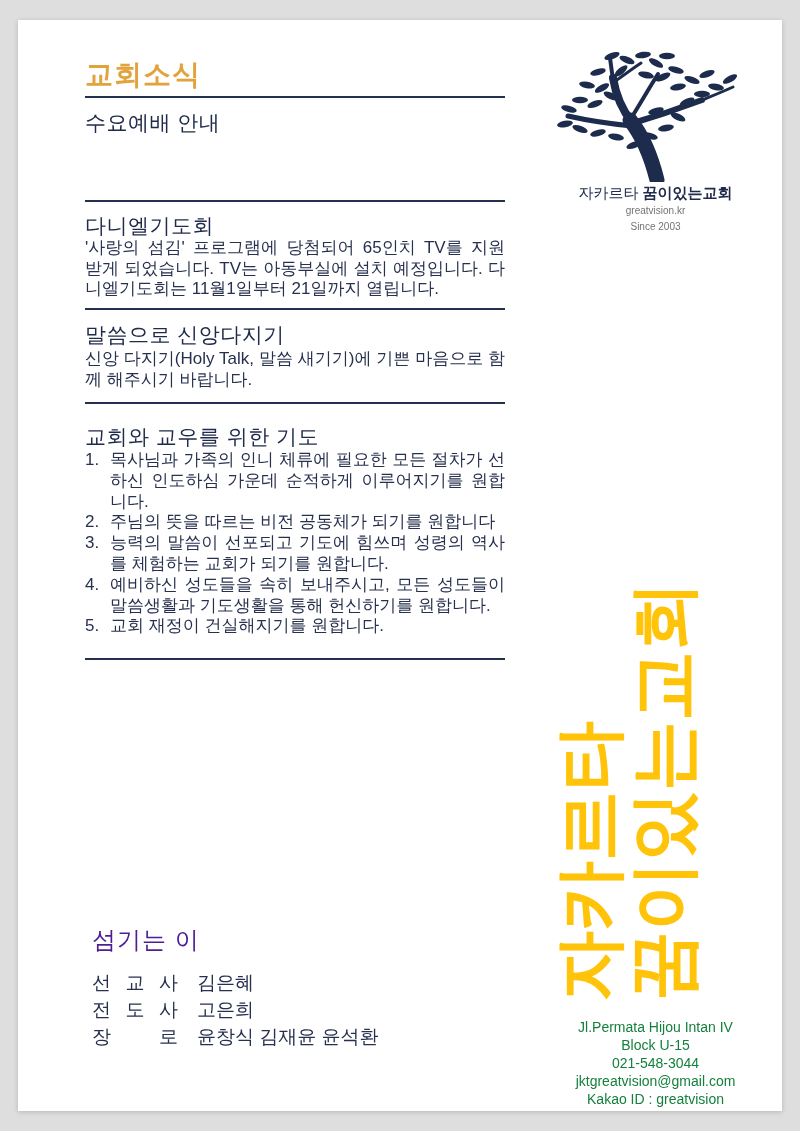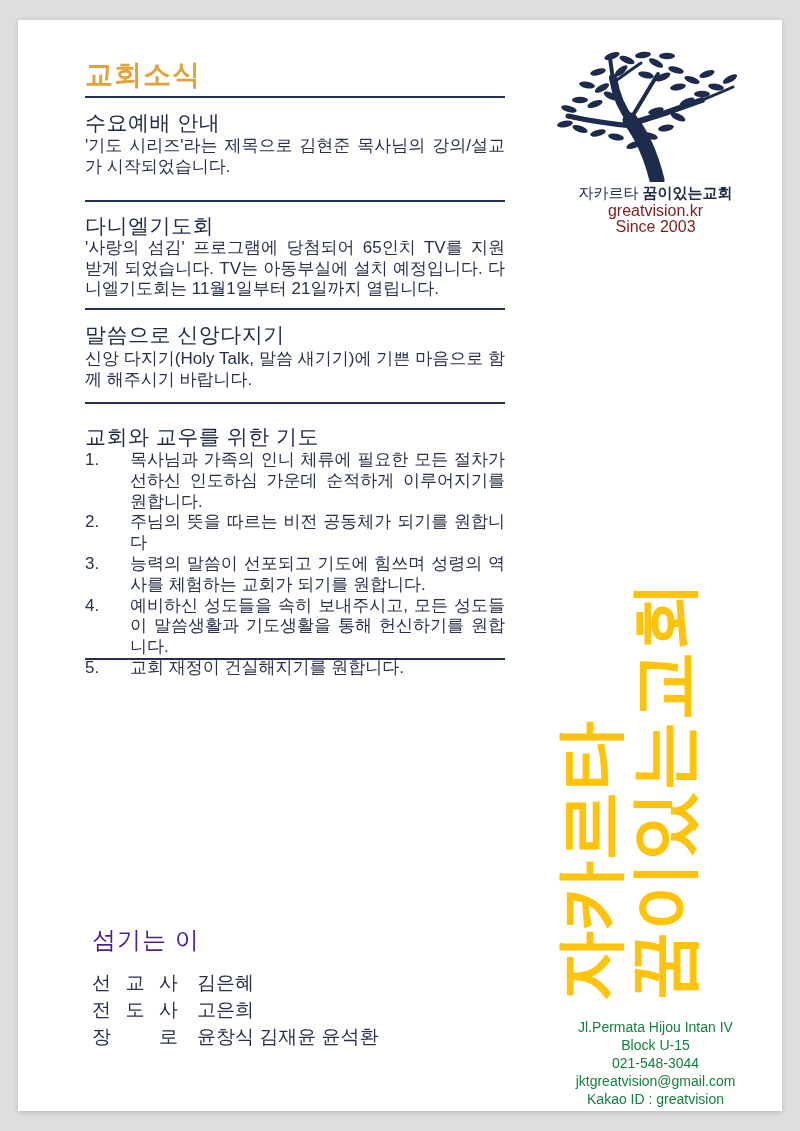--- a/index.html
+++ b/index.html
@@ -24,27 +24,27 @@
     font-size:21px;font-weight:normal;letter-spacing:.5px;color:#202b4b;
   }
   .h1{top:89px}.h2{top:192px}.h3{top:301px}.h4{top:403px}
   .sec-b{
     font-size:17px;line-height:20.5px;text-align:justify;color:#27304e;
   }
   .b1{top:116px}.b2{top:218px}.b3{top:329px}
   .prayer-list{top:430px;}
   .p-item{display:flex;font-size:17px;line-height:20.8px;color:#27304e;}
   .p-num{width:25px;flex:0 0 25px;}
-  .p-text{flex:1;text-align:justify;margin-left:20px;}
+  .p-text{flex:1;text-align:justify;}
   
   .logo{position:absolute;left:500px;top:30px;width:275px;text-align:center;}
   .logo svg{display:block;margin:0 auto;}
   .logo-name{font-size:15px;color:#202b4b;margin-top:2px;}
   .logo-name .bold{font-weight:bold;}
-  .logo-url,.logo-since{font-size:16px;line-height:16px;color:#7f1d1d;}
+  .logo-url,.logo-since{font-size:10px;line-height:16px;color:#737373;}
   
   .banner{
     position:absolute;left:398px;top:697px;width:420px;height:148px;
     transform:rotate(-90deg);
     font-weight:800;font-size:70px;line-height:74px;
     color:#ffc40a;letter-spacing:0;white-space:nowrap;
   }
   
   .serving{position:absolute;left:74px;top:888px;width:420px;}
   .serving-h{font-size:24px;font-weight:normal;color:#4c1d95;letter-spacing:1px;margin-top:16px;}
@@ -61,21 +61,20 @@
 </head>
 <body>
 
 <div class="page">
 
   <div class="col page-title" style="position:absolute;">교회소식</div>
 
   <div class="rule r1"></div>
 
   <div class="col sec-h h1" style="position:absolute;">수요예배 안내</div>
-  <div class="col sec-b b1" style="position:absolute;">'기도 시리즈'라는 제목으로 김현준 목사님의 강의/설교가 시작되었습니다.</div>
 
   <div class="rule r2"></div>
 
   <div class="col sec-h h2" style="position:absolute;">다니엘기도회</div>
   <div class="col sec-b b2" style="position:absolute;">'사랑의 섬김' 프로그램에 당첨되어 65인치 TV를 지원 받게 되었습니다. TV는 아동부실에 설치 예정입니다. 다니엘기도회는 11월1일부터 21일까지 열립니다.</div>
 
   <div class="rule r3"></div>
 
   <div class="col sec-h h3" style="position:absolute;">말씀으로 신앙다지기</div>
   <div class="col sec-b b3" style="position:absolute;">신앙 다지기(Holy Talk, 말씀 새기기)에 기쁜 마음으로 함께 해주시기 바랍니다.</div>

